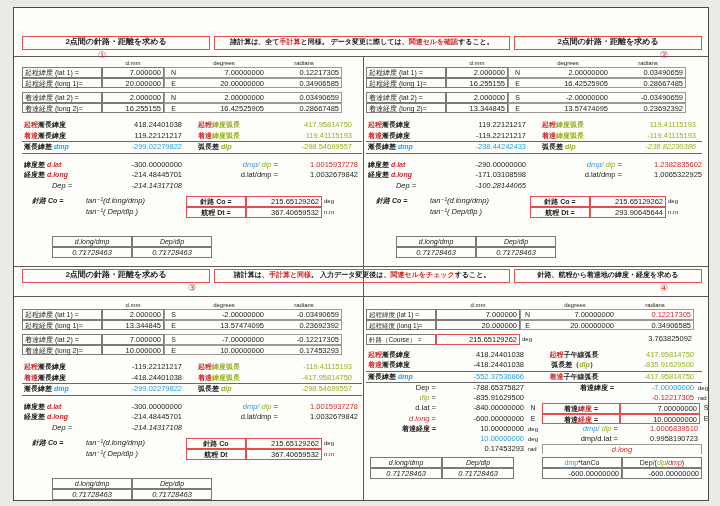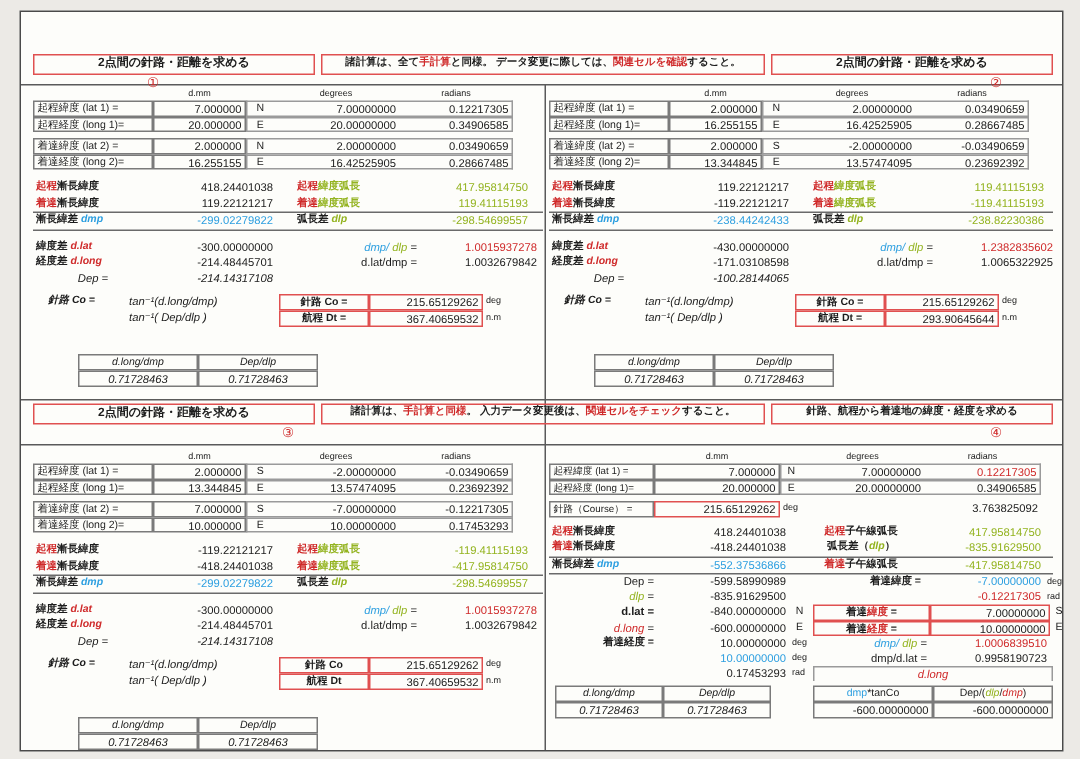--- a/index.html
+++ b/index.html
@@ -215,26 +215,26 @@
         <span class="cell ar" style="width: 82px;">-119.22121217</span>
         <span class="cell " style="width: 12px;"></span>
         <span class="cell al fs7 bold" style="width: 64px;"><span class="cr">着達</span><span class="cg">緯度弧長</span></span>
         <span class="cell ar cg" style="width: 94px;">-119.41115193</span>
       </div>
       <div class="row hl" style="height: 10.5px;">
         <span class="cell al fs7 bold" style="width: 80px;"><span class="">漸長緯差 </span><span class="cb it">dmp</span></span>
         <span class="cell ar cb" style="width: 82px;">-238.44242433</span>
         <span class="cell " style="width: 12px;"></span>
         <span class="cell al fs7 bold" style="width: 64px;"><span class="">弧長差 </span><span class="cg it">dlp</span></span>
-        <span class="cell ar cg" style="width: 94px;">-238.82230386</span>
+        <span class="cell ar cg" style="width: 94px; font-style: italic;">-238.82230386</span>
       </div>
       <div class="row " style="height: 6px;"></div>
       <div class="row " style="height: 10.5px;">
         <span class="cell al fs7 bold" style="width: 80px;"><span class="">緯度差 </span><span class="cr it">d.lat</span></span>
-        <span class="cell ar" style="width: 82px;">-430.00000000</span>
+        <span class="cell ar" style="width: 82px;">-290.00000000</span>
         <span class="cell " style="width: 22px;"></span>
         <span class="cell ar" style="width: 74px;"><span class="cb it">dmp/</span><span class="cg it"> dlp</span><span class=""> =</span></span>
         <span class="cell ar cr" style="width: 80px;">1.2382835602</span>
       </div>
       <div class="row " style="height: 10.5px;">
         <span class="cell al fs7 bold" style="width: 80px;"><span class="">経度差 </span><span class="cr it">d.long</span></span>
         <span class="cell ar" style="width: 82px;">-171.03108598</span>
         <span class="cell " style="width: 22px;"></span>
         <span class="cell ar" style="width: 74px;">d.lat/dmp =</span>
         <span class="cell ar" style="width: 80px;">1.0065322925</span>
@@ -453,36 +453,36 @@
       </div>
       <div class="row hl" style="height: 10.5px;">
         <span class="cell al fs7 bold" style="width: 72px;"><span class="">漸長緯差 </span><span class="cb it">dmp</span></span>
         <span class="cell ar cb" style="width: 88px;">-552.37536866</span>
         <span class="cell " style="width: 6px;"></span>
         <span class="cell ac fs7 bold" style="width: 84px;"><span class="cr">着達</span><span class="">子午線弧長</span></span>
         <span class="cell ar cg" style="width: 80px;">-417.95814750</span>
       </div>
       <div class="row " style="height: 10.2px;">
         <span class="cell ar" style="width: 72px;">Dep =</span>
-        <span class="cell ar" style="width: 88px;">-599.58990989</span>
+        <span class="cell ar" style="width: 88px;">-788.65375827</span>
         <span class="cell " style="width: 6px;"></span>
         <span class="cell ar fs7 bold" style="width: 84px;">着達緯度 =</span>
         <span class="cell ar cb" style="width: 80px;">-7.00000000</span>
         <span class="cell al fs6" style="width: 14px;">deg</span>
       </div>
       <div class="row " style="height: 10.2px;">
         <span class="cell ar" style="width: 72px;"><span class="cg it">dlp</span><span class=""> =</span></span>
         <span class="cell ar" style="width: 88px;">-835.91629500</span>
         <span class="cell " style="width: 6px;"></span>
         <span class="cell " style="width: 84px;"></span>
         <span class="cell ar cr" style="width: 80px;">-0.12217305</span>
         <span class="cell al fs6" style="width: 14px;">rad</span>
       </div>
       <div class="row " style="height: 10.2px;">
-        <span class="cell ar" style="width: 72px; font-weight: bold;">d.lat =</span>
+        <span class="cell ar" style="width: 72px;">d.lat =</span>
         <span class="cell ar" style="width: 88px;">-840.00000000</span>
         <span class="cell ac fs7" style="width: 14px;">N</span>
         <span class="cell " style="width: 2px;"></span>
         <span class="cell rb ac fs7 bold" style="width: 78px;"><span class="">着達</span><span class="cr">緯度</span><span class=""> =</span></span>
         <span class="cell rb ar" style="width: 80px;">7.00000000</span>
         <span class="cell ac fs7" style="width: 12px;">S</span>
       </div>
       <div class="row " style="height: 10.2px;">
         <span class="cell ar" style="width: 72px;"><span class="cr it">d.long</span><span class=""> =</span></span>
         <span class="cell ar" style="width: 88px;">-600.00000000</span>

